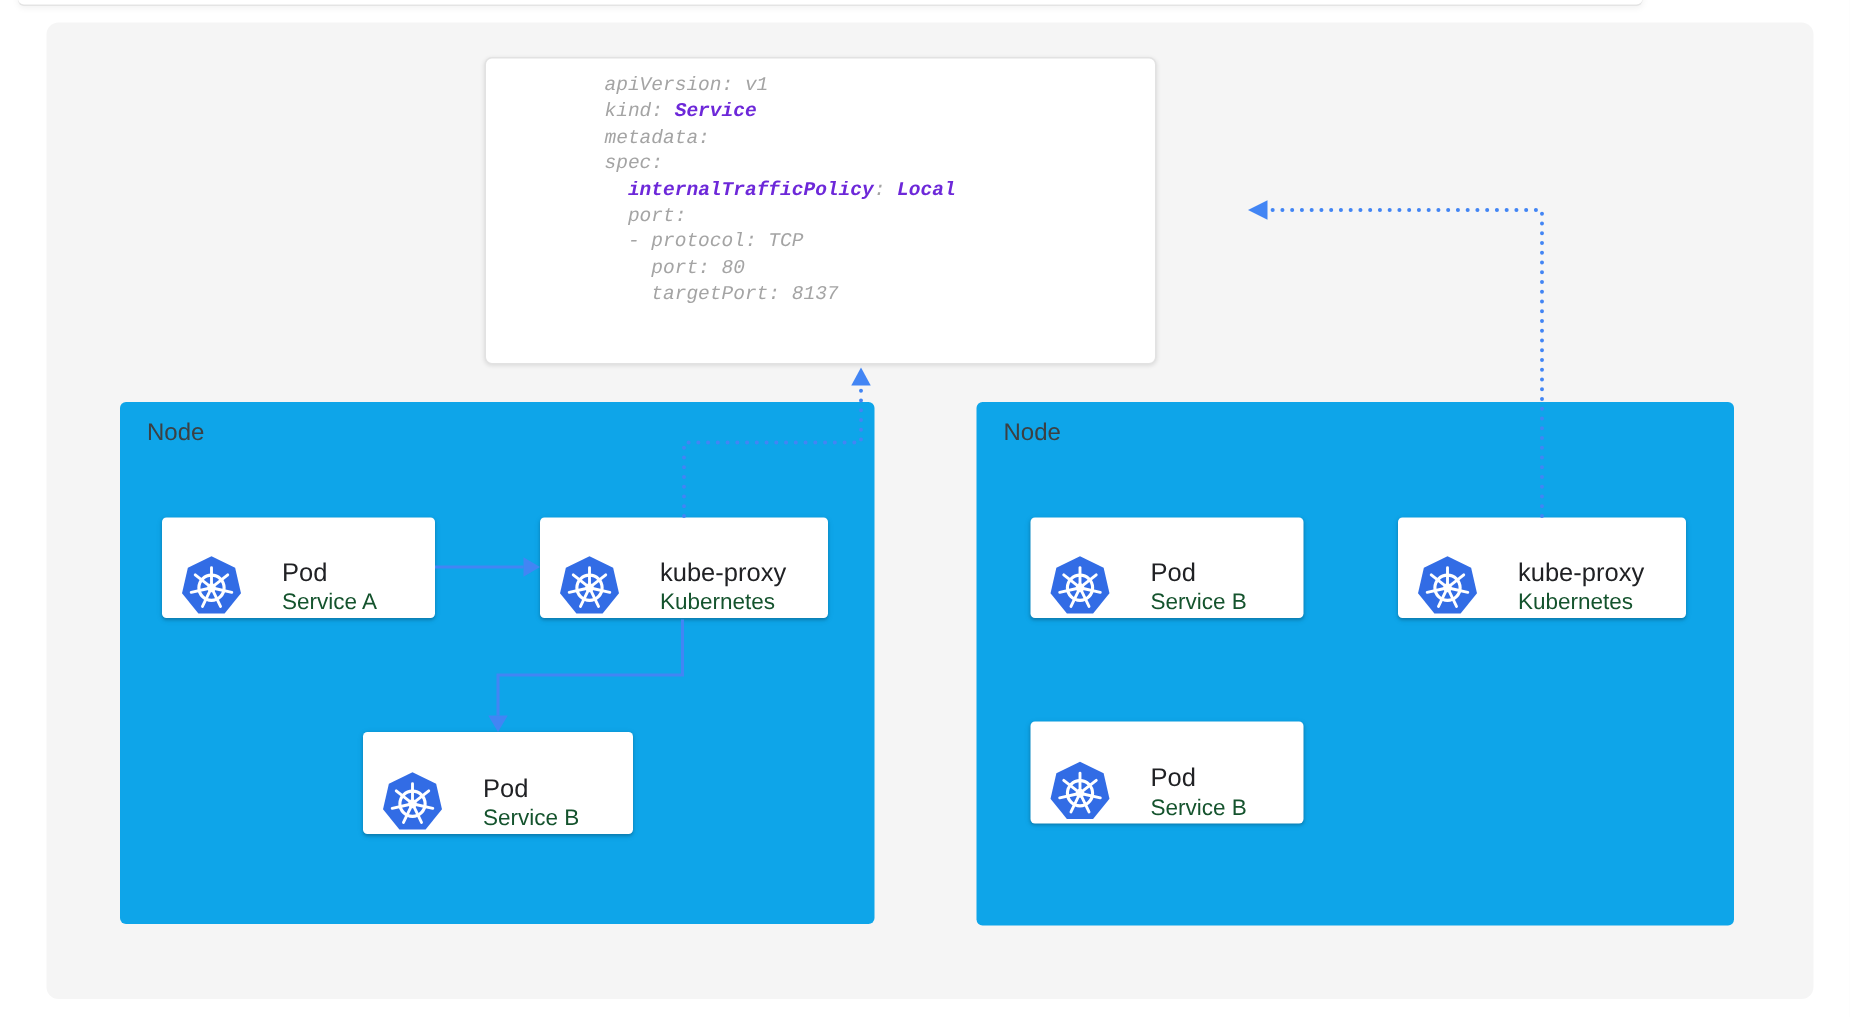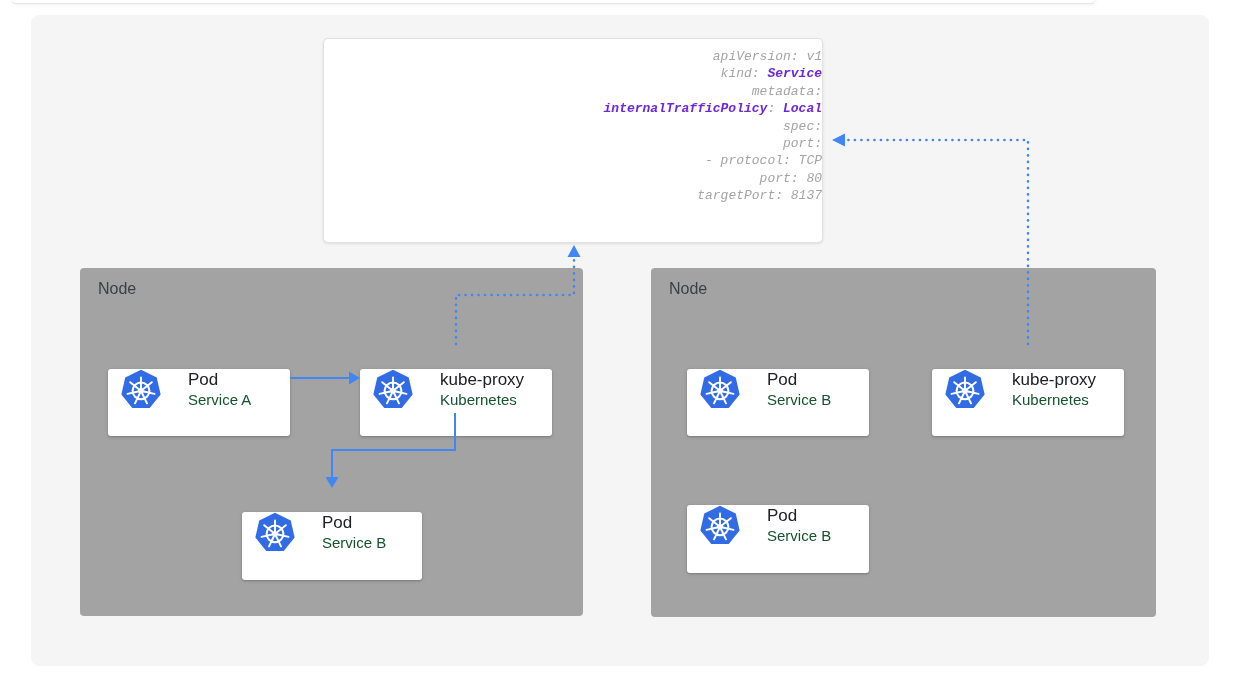--- a/index.html
+++ b/index.html
@@ -34,69 +34,67 @@
     width: 1178px;
     height: 651px;
     background: #f5f5f5;
     border-radius: 8px;
   }
   
   .yaml-card {
     position: absolute;
     left: 323px;
     top: 38px;
-    width: 500px;
+    width: 448px;
     height: 205px;
     background: #ffffff;
     border: 1px solid #e2e2e2;
     border-radius: 5px;
     box-shadow: 0 1px 3px rgba(0,0,0,0.10);
     box-sizing: border-box;
     padding: 9px 0 0 79px;
     overflow: hidden;
-    text-align: right;
   }
   .code-line {
     white-space: pre;
     font-family: "Liberation Mono", monospace;
     font-style: italic;
     font-size: 13px;
     line-height: 17.4px;
     color: #a4a4a4;
   }
   .code-line .b {
     font-weight: bold;
     color: #6d28d9;
   }
   
   .node {
     position: absolute;
-    background: #a3a3a3;
+    background: #0ea5e9;
     border-radius: 4px;
   }
   .node-left  { left: 80px;  top: 268px; width: 503px; height: 348px; }
   .node-right { left: 651px; top: 268px; width: 505px; height: 349px; }
   .node-label {
     position: absolute;
     left: 18px;
     top: 12px;
     font-size: 16px;
     color: #3c4043;
   }
   
   .card {
     position: absolute;
     background: #ffffff;
     border-radius: 3px;
     box-shadow: 0 1px 2px rgba(0,0,0,0.18), 0 1px 4px rgba(0,0,0,0.10);
     display: flex;
-    align-items: flex-start;
+    align-items: flex-end;
     box-sizing: border-box;
     padding-left: 12px;
-    margin-top: 24px;
   }
   .k8s-icon {
     width: 42px;
     height: 42px;
     flex: 0 0 42px;
     display: block;
   }
   .card-text { margin-left: 26px; }
   .card-title {
     font-size: 17px;
@@ -144,22 +142,22 @@
 
   <div class="header-edge"></div>
 
   <div class="canvas"></div>
 
   <div class="yaml-card">
     <div>
         <div class="code-line"><span>apiVersion: v1</span></div>
         <div class="code-line"><span>kind: </span><span class="b">Service</span></div>
         <div class="code-line"><span>metadata:</span></div>
+        <div class="code-line"><span>spec:</span></div>
         <div class="code-line"><span>  </span><span class="b">internalTrafficPolicy</span><span>: </span><span class="b">Local</span></div>
-        <div class="code-line"><span>spec:</span></div>
         <div class="code-line"><span>  port:</span></div>
         <div class="code-line"><span>  - protocol: TCP</span></div>
         <div class="code-line"><span>    port: 80</span></div>
         <div class="code-line"><span>    targetPort: 8137</span></div>
       </div>
   </div>
 
   <div class="node node-left">
     <span class="node-label">Node</span>
   </div>

